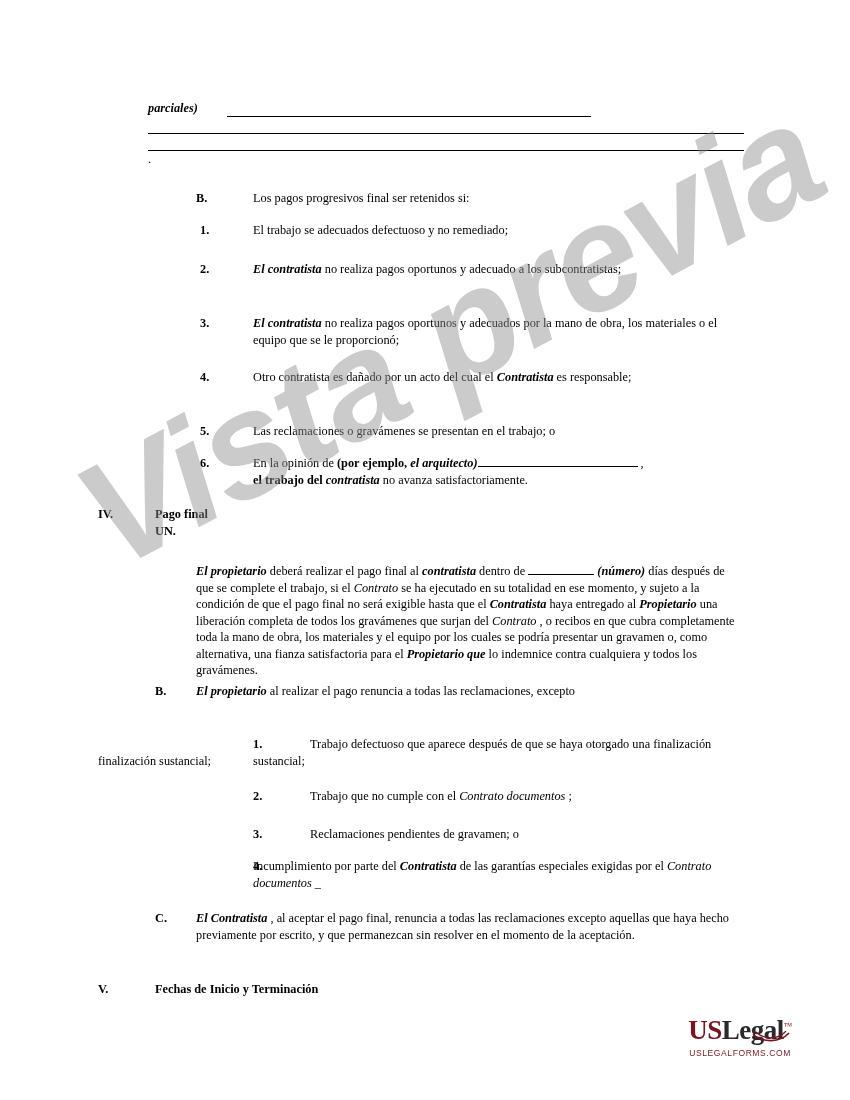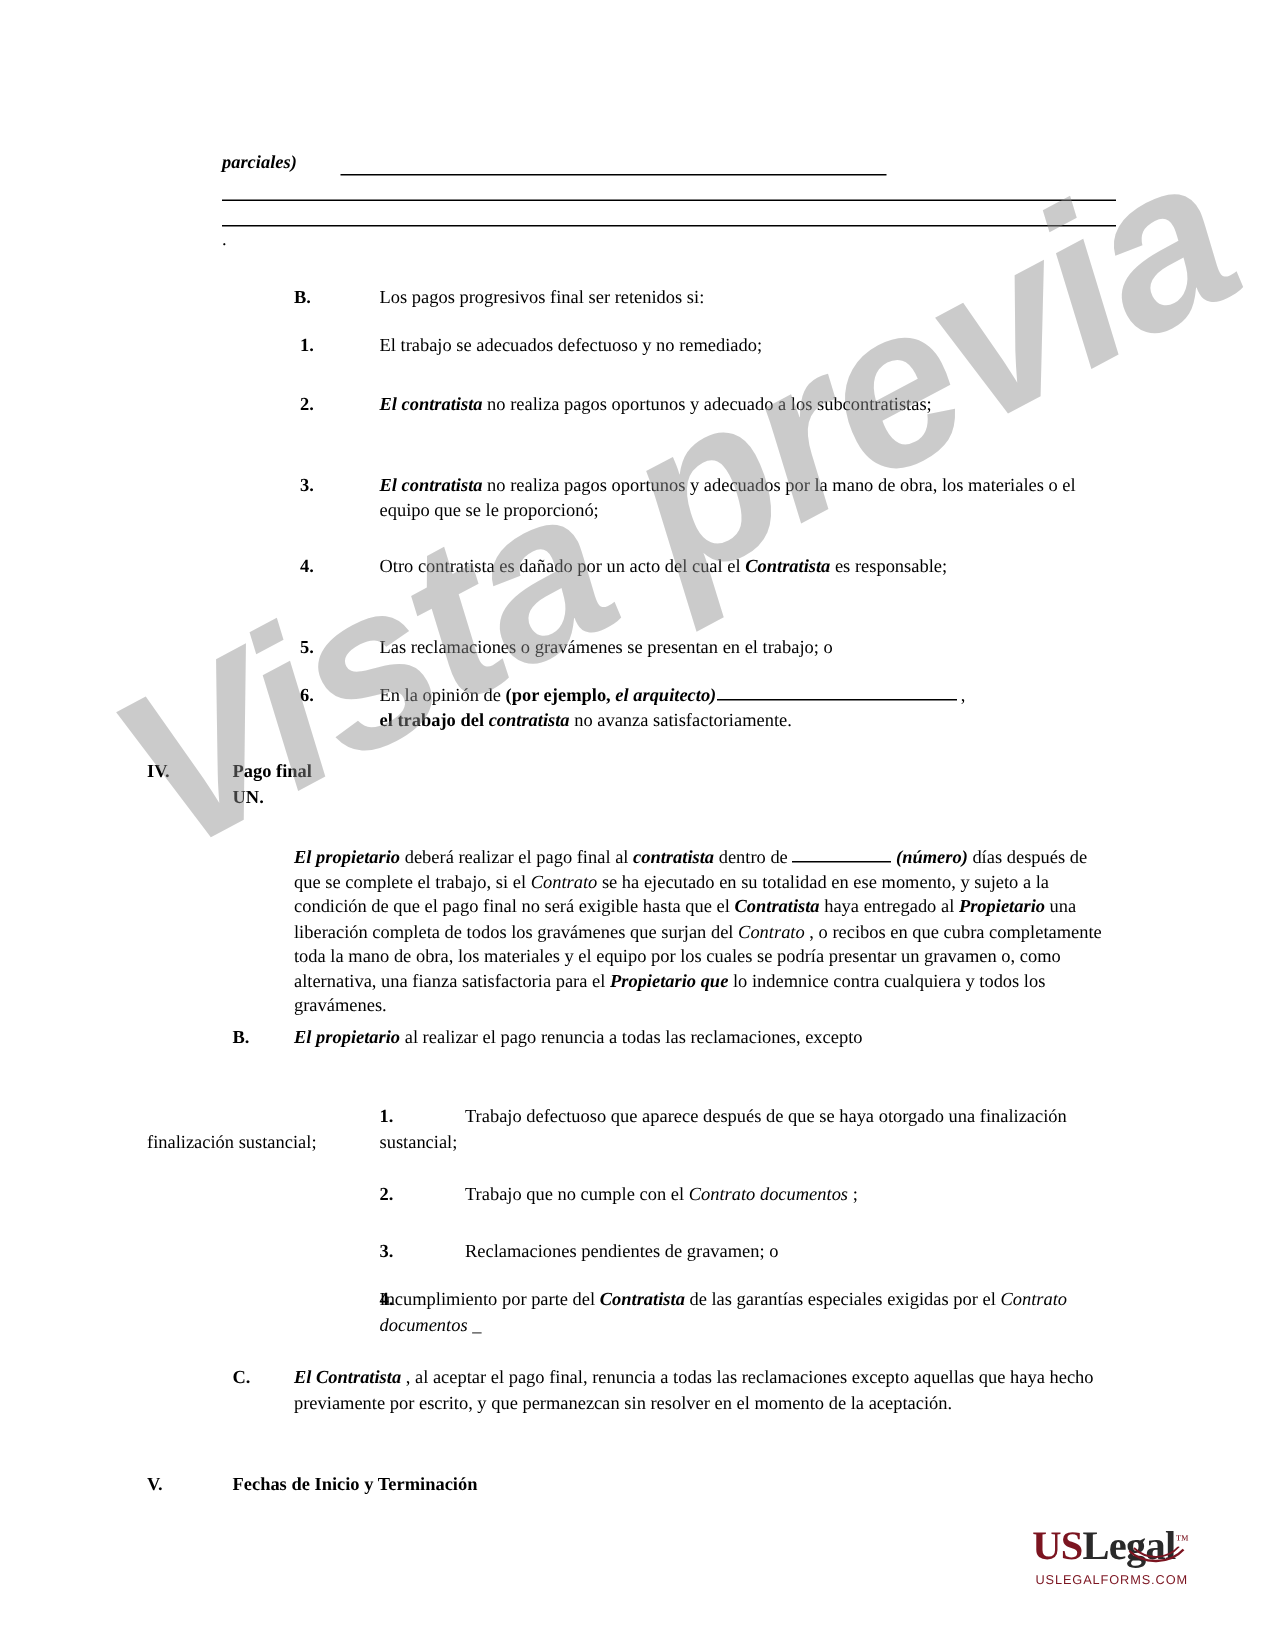--- a/index.html
+++ b/index.html
@@ -81,21 +81,21 @@
     border-bottom: 1.1px solid #000;
     height: 11px;
     vertical-align: baseline;
   }
 
   
   .logo {
     position: absolute;
     right: 58px;
     bottom: 42px;
-    text-align: right;
+    text-align: center;
     z-index: 4;
     margin-top: 20px;
   }
   .logo-main {
     font-family: "Liberation Serif", serif;
     font-size: 27px;
     font-weight: bold;
     color: #7b1420;
     letter-spacing: -0.5px;
     white-space: nowrap;

